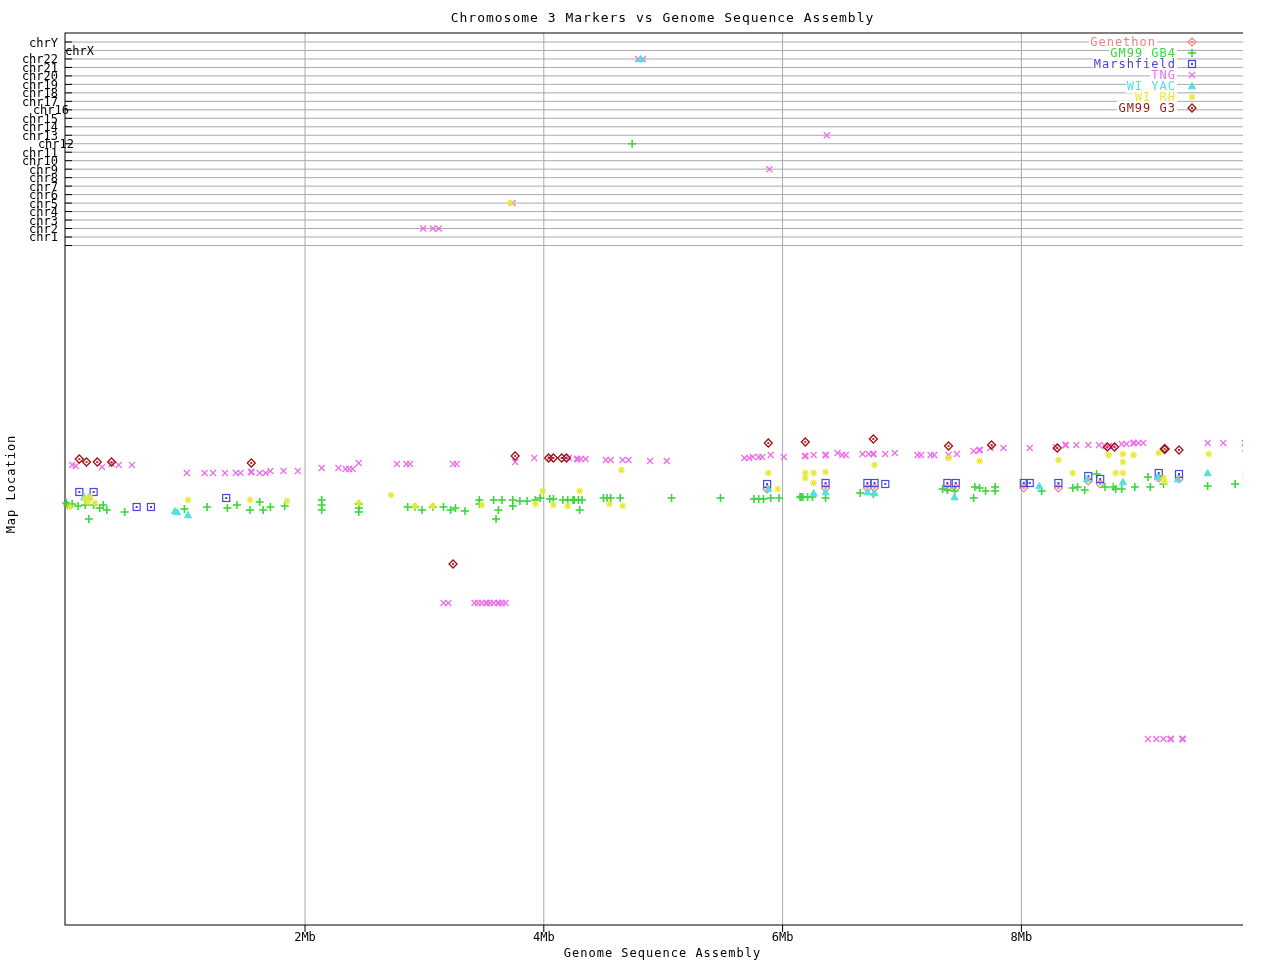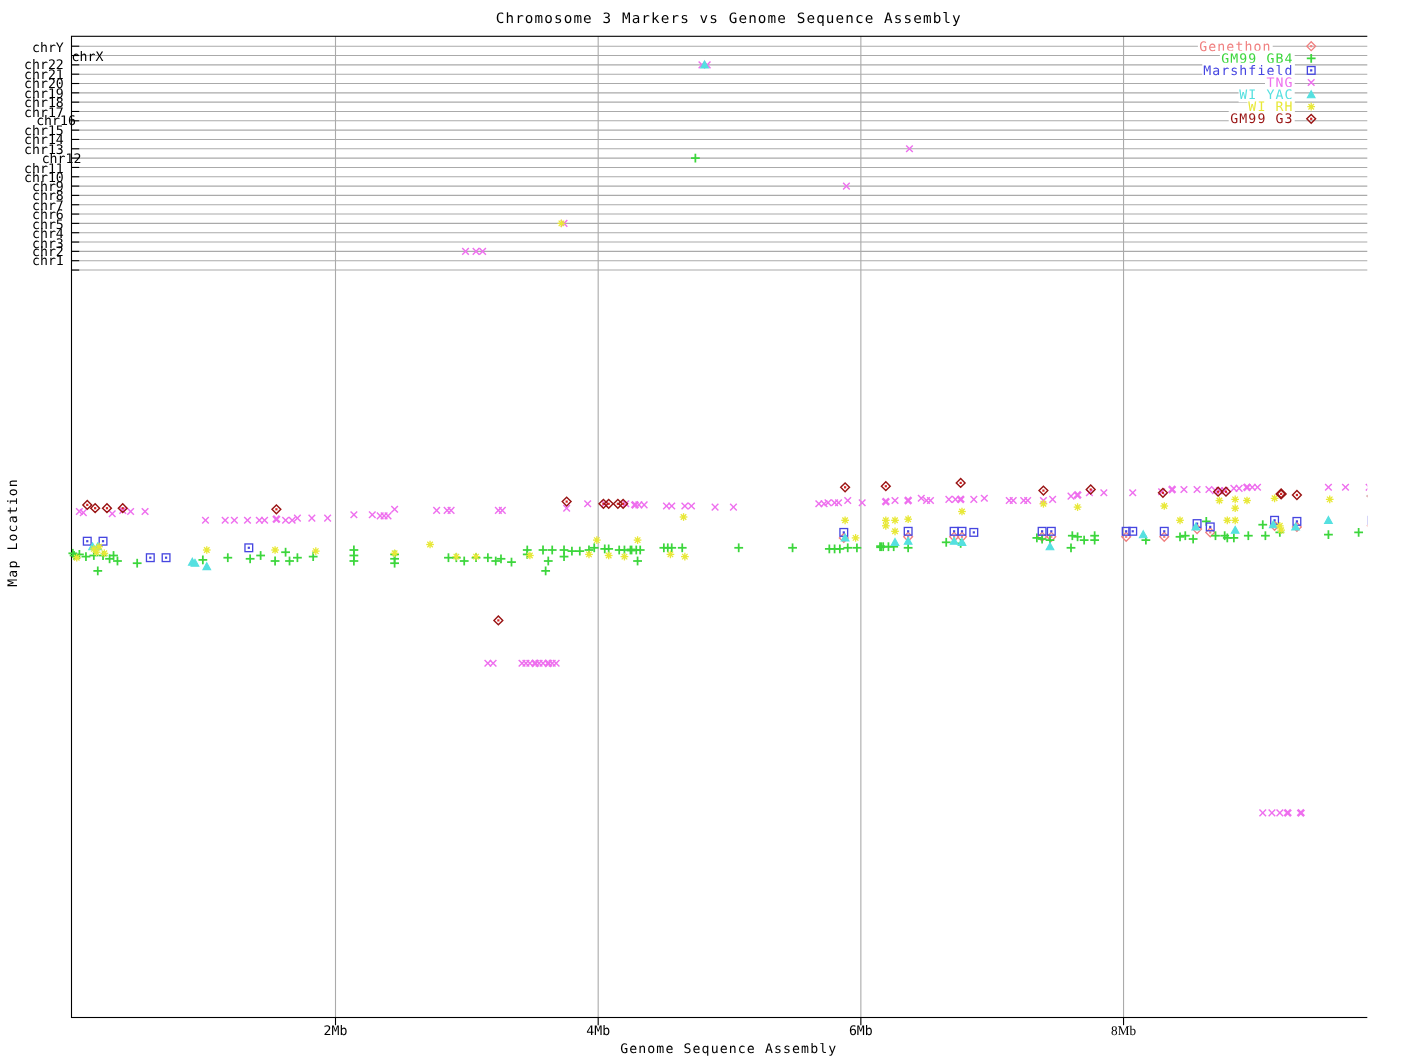--- a/index.html
+++ b/index.html
@@ -902,21 +902,21 @@
       <div class="chr-label" style="left: 0px; top: 196.582px;">chr5</div>
       <div class="chr-label" style="left: 0px; top: 205.06px;">chr4</div>
       <div class="chr-label" style="left: 0px; top: 213.538px;">chr3</div>
       <div class="chr-label" style="left: 0px; top: 222.016px;">chr2</div>
       <div class="chr-label" style="left: 0px; top: 230.494px;">chr1</div>
     </div>
   <div id="xtick-labels">
       <div class="xtick-label" style="left: 305px; top: 930px;">2Mb</div>
       <div class="xtick-label" style="left: 543.8px; top: 930px;">4Mb</div>
       <div class="xtick-label" style="left: 782.6px; top: 930px;">6Mb</div>
-      <div class="xtick-label" style="left: 1021.4px; top: 930px; font-family: Liberation Serif, serif;">8Mb</div>
+      <div class="xtick-label" style="left: 1021.4px; top: 930px;">8Mb</div>
       <div class="xtick-label" style="left: 1260.2px; top: 930px;">10Mb</div>
     </div>
   <div id="legend">
       <div class="legend-row" style="right: 44px; top: 36px; gap: 28px;">
         <span class="legend-label" style="color: rgb(240, 128, 128);">Genethon</span>
         <svg width="14" height="12">
           <path d="M7 2L11 6L7 10L3 6Z" fill="none" stroke="#f08080" stroke-width="1.2"></path>
           <rect x="6" y="5" width="2" height="2" fill="#f08080"></rect>
         </svg>
       </div>

